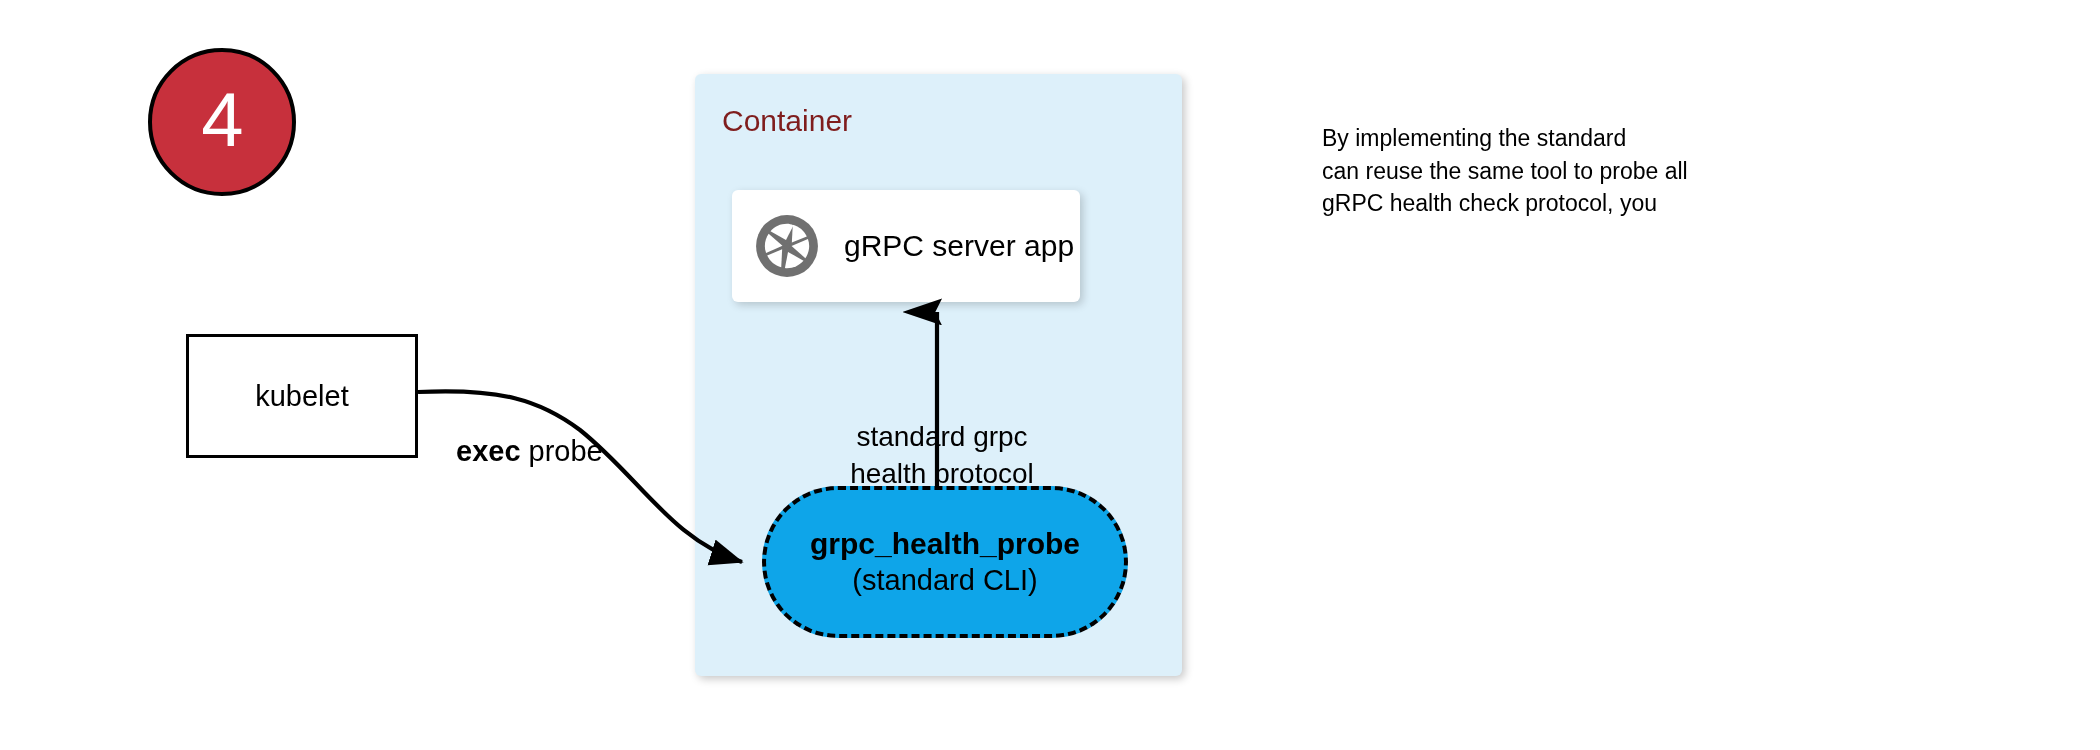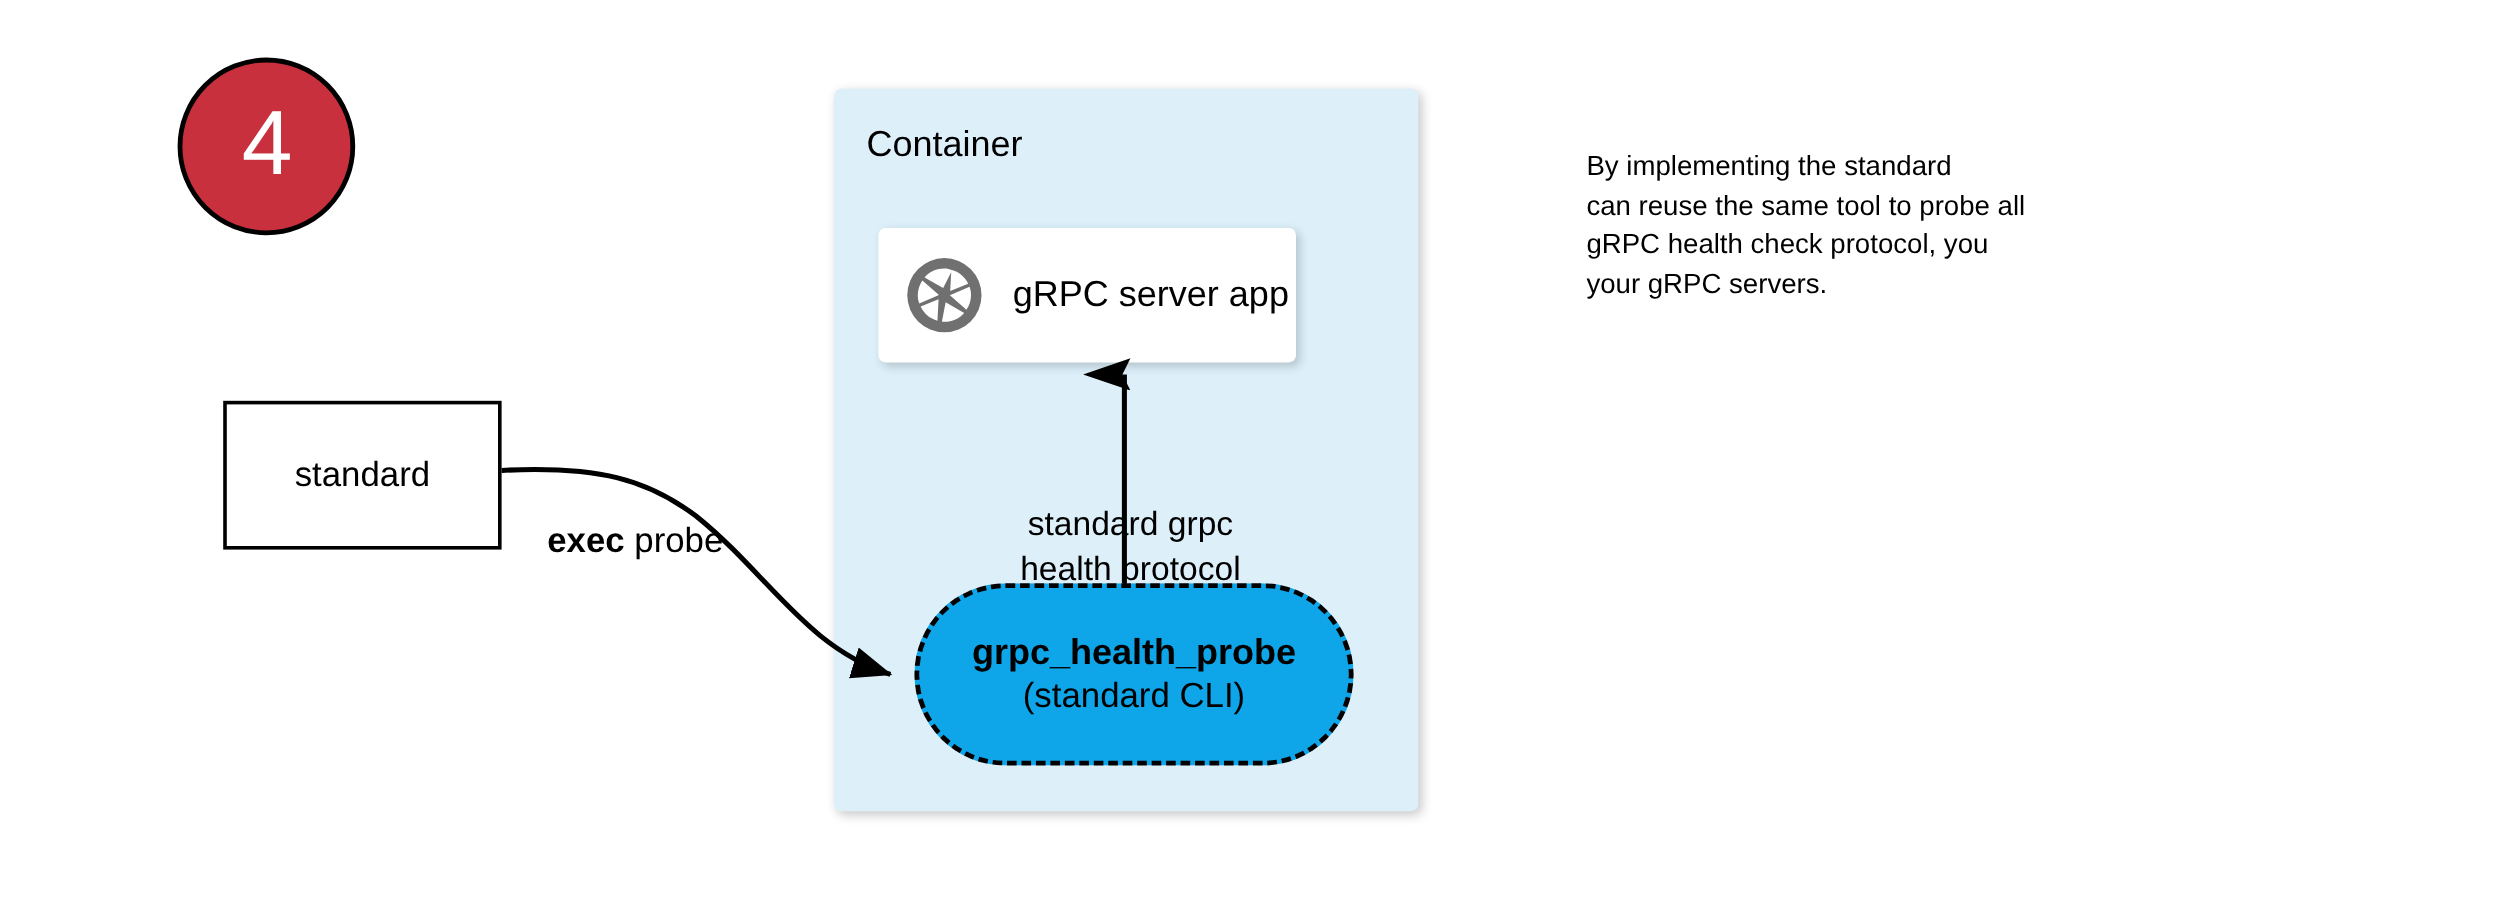--- a/index.html
+++ b/index.html
@@ -50,21 +50,21 @@
     background: #ddf0fa;
     border-radius: 6px;
     box-shadow: 3px 3px 9px rgba(0,0,0,0.22);
   }
   #container-label {
     position: absolute;
     left: 27px;
     top: 32px;
     font-size: 30px;
     line-height: 1;
-    color: #000000;
+    color: #7f1d1d;
   }
 
   
   #grpc-server-card {
     position: absolute;
     left: 732px;
     top: 190px;
     width: 348px;
     height: 112px;
     background: #ffffff;
@@ -199,21 +199,21 @@
       <path d="M30.0 53.3 C30.6 53.4 31.3 53.5 32 53.5 C38.4 53.5 44.1 50.7 48.0 46.3 L33.0 37.7 L30.0 53.3 Z"></path>
       <path d="M49.8 43.8 C52.1 40.4 53.5 36.3 53.5 32 C53.5 29.6 53.1 27.3 52.3 25.2 L36.4 32.1 L49.8 43.8 Z"></path>
       <path d="M51.2 22.8 C48.7 17.2 43.7 13.1 37.6 11.4 L36.7 28.7 L51.2 22.8 Z"></path>
     </g>
     <circle cx="32" cy="32" r="3.0" fill="#707070"></circle>
   </svg>
   <span id="grpc-server-label">gRPC server app</span>
 </div>
 
 <div id="kubelet-box">
-  <span id="kubelet-label">standard</span>
+  <span id="kubelet-label">kubelet</span>
 </div>
 
 <svg id="arrows">
   <defs>
     <marker id="arrowhead-wide" markerWidth="9" markerHeight="9" refX="7.6" refY="3.2" orient="auto" markerUnits="strokeWidth">
       <path d="M0,0 L8,3.2 L0,6.4 z" fill="#000000"></path>
     </marker>
     <marker id="arrowhead-tall" markerWidth="7" markerHeight="10" refX="3.0" refY="8.2" orient="auto" markerUnits="strokeWidth">
       <path d="M3,0 L6.2,9.4 L3,7.8 L-0.2,9.4 z" fill="#000000"></path>
     </marker>
@@ -235,14 +235,13 @@
 
 <div id="probe-box">
   <div id="probe-title">grpc_health_probe</div>
   <div id="probe-subtitle">(standard CLI)</div>
 </div>
 
 <div id="side-note">
   <span>By implementing the standard</span>
   <span>can reuse the same tool to probe all</span>
   <span>gRPC health check protocol, you</span>
-  <span>your gRPC servers.</span>
 </div>
 
 </body></html>

